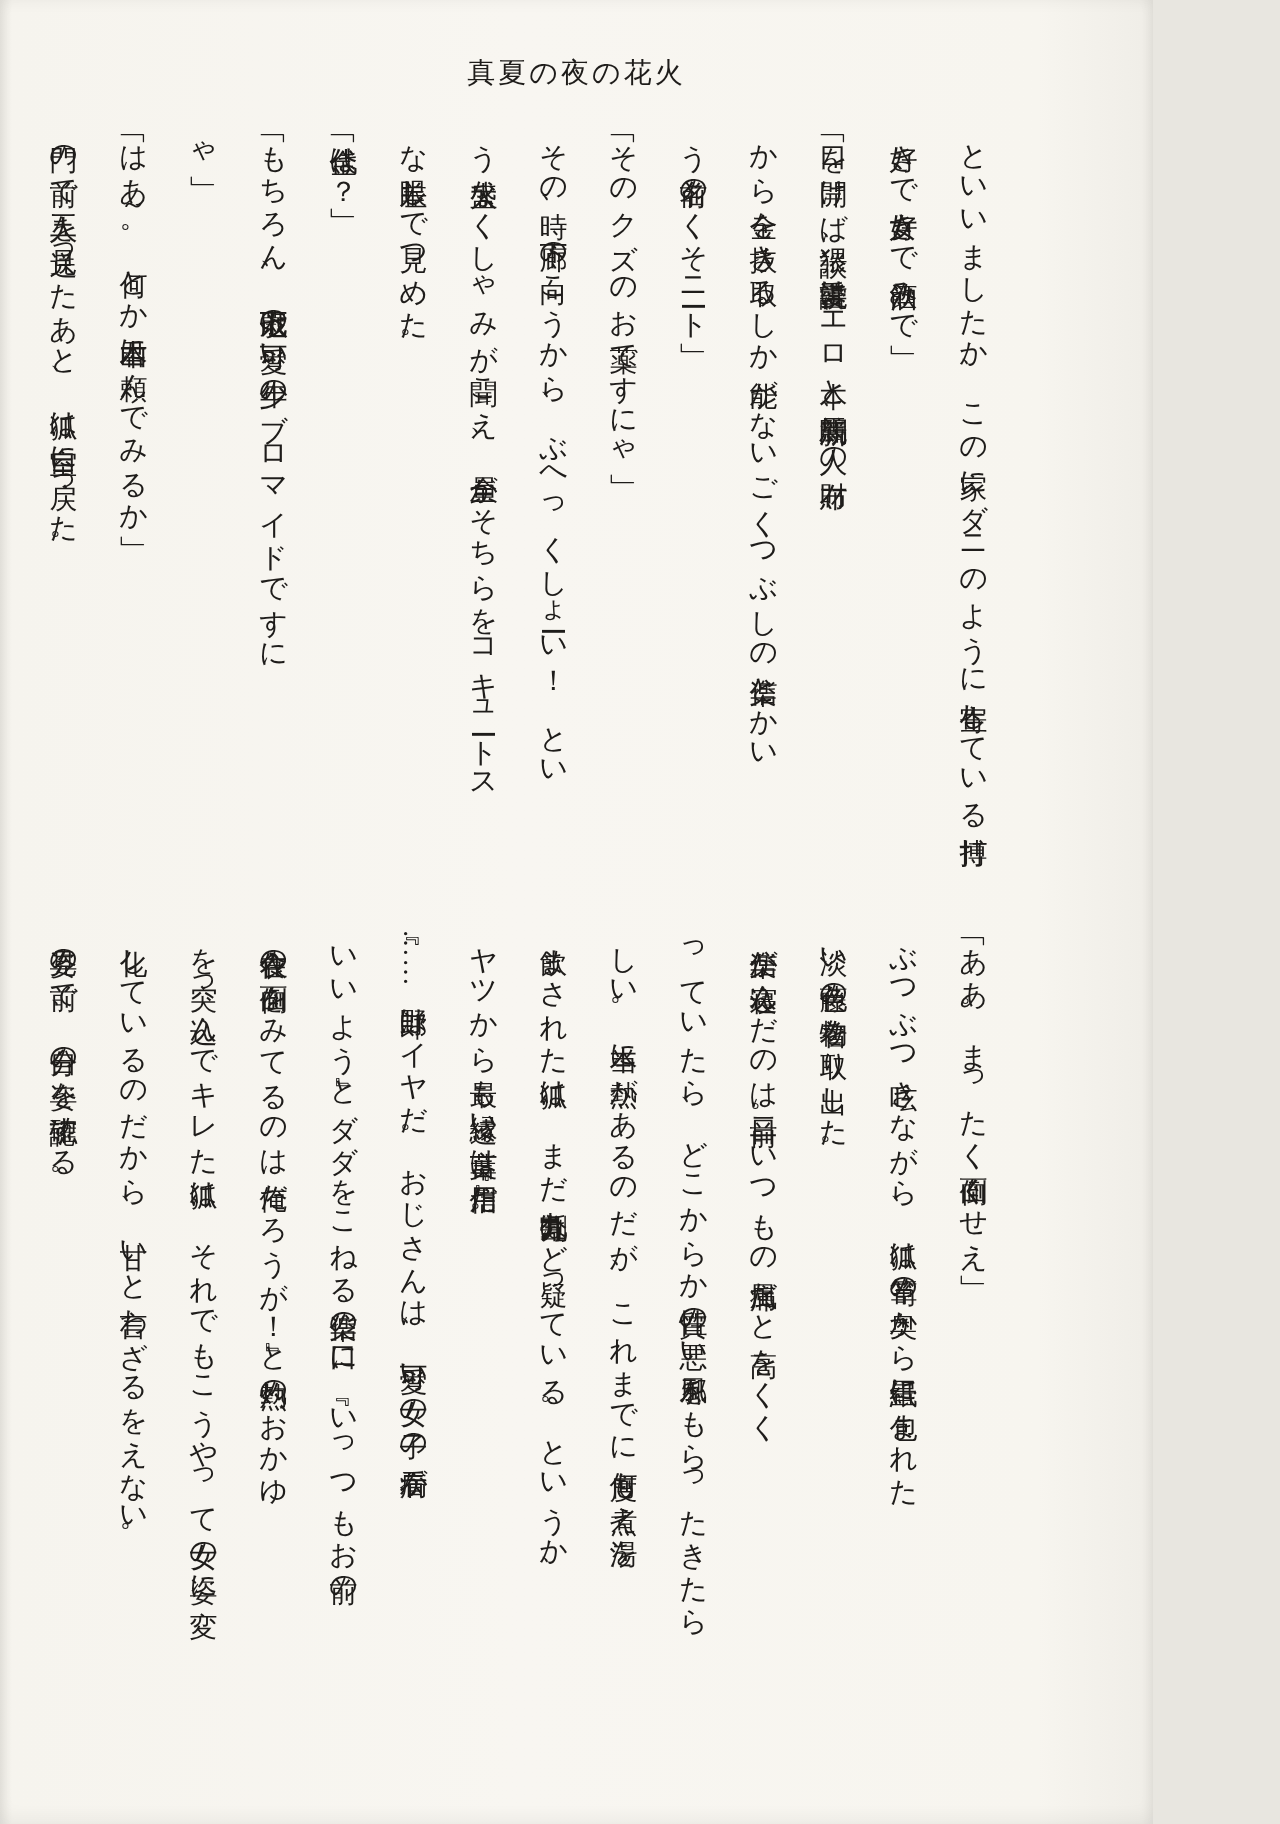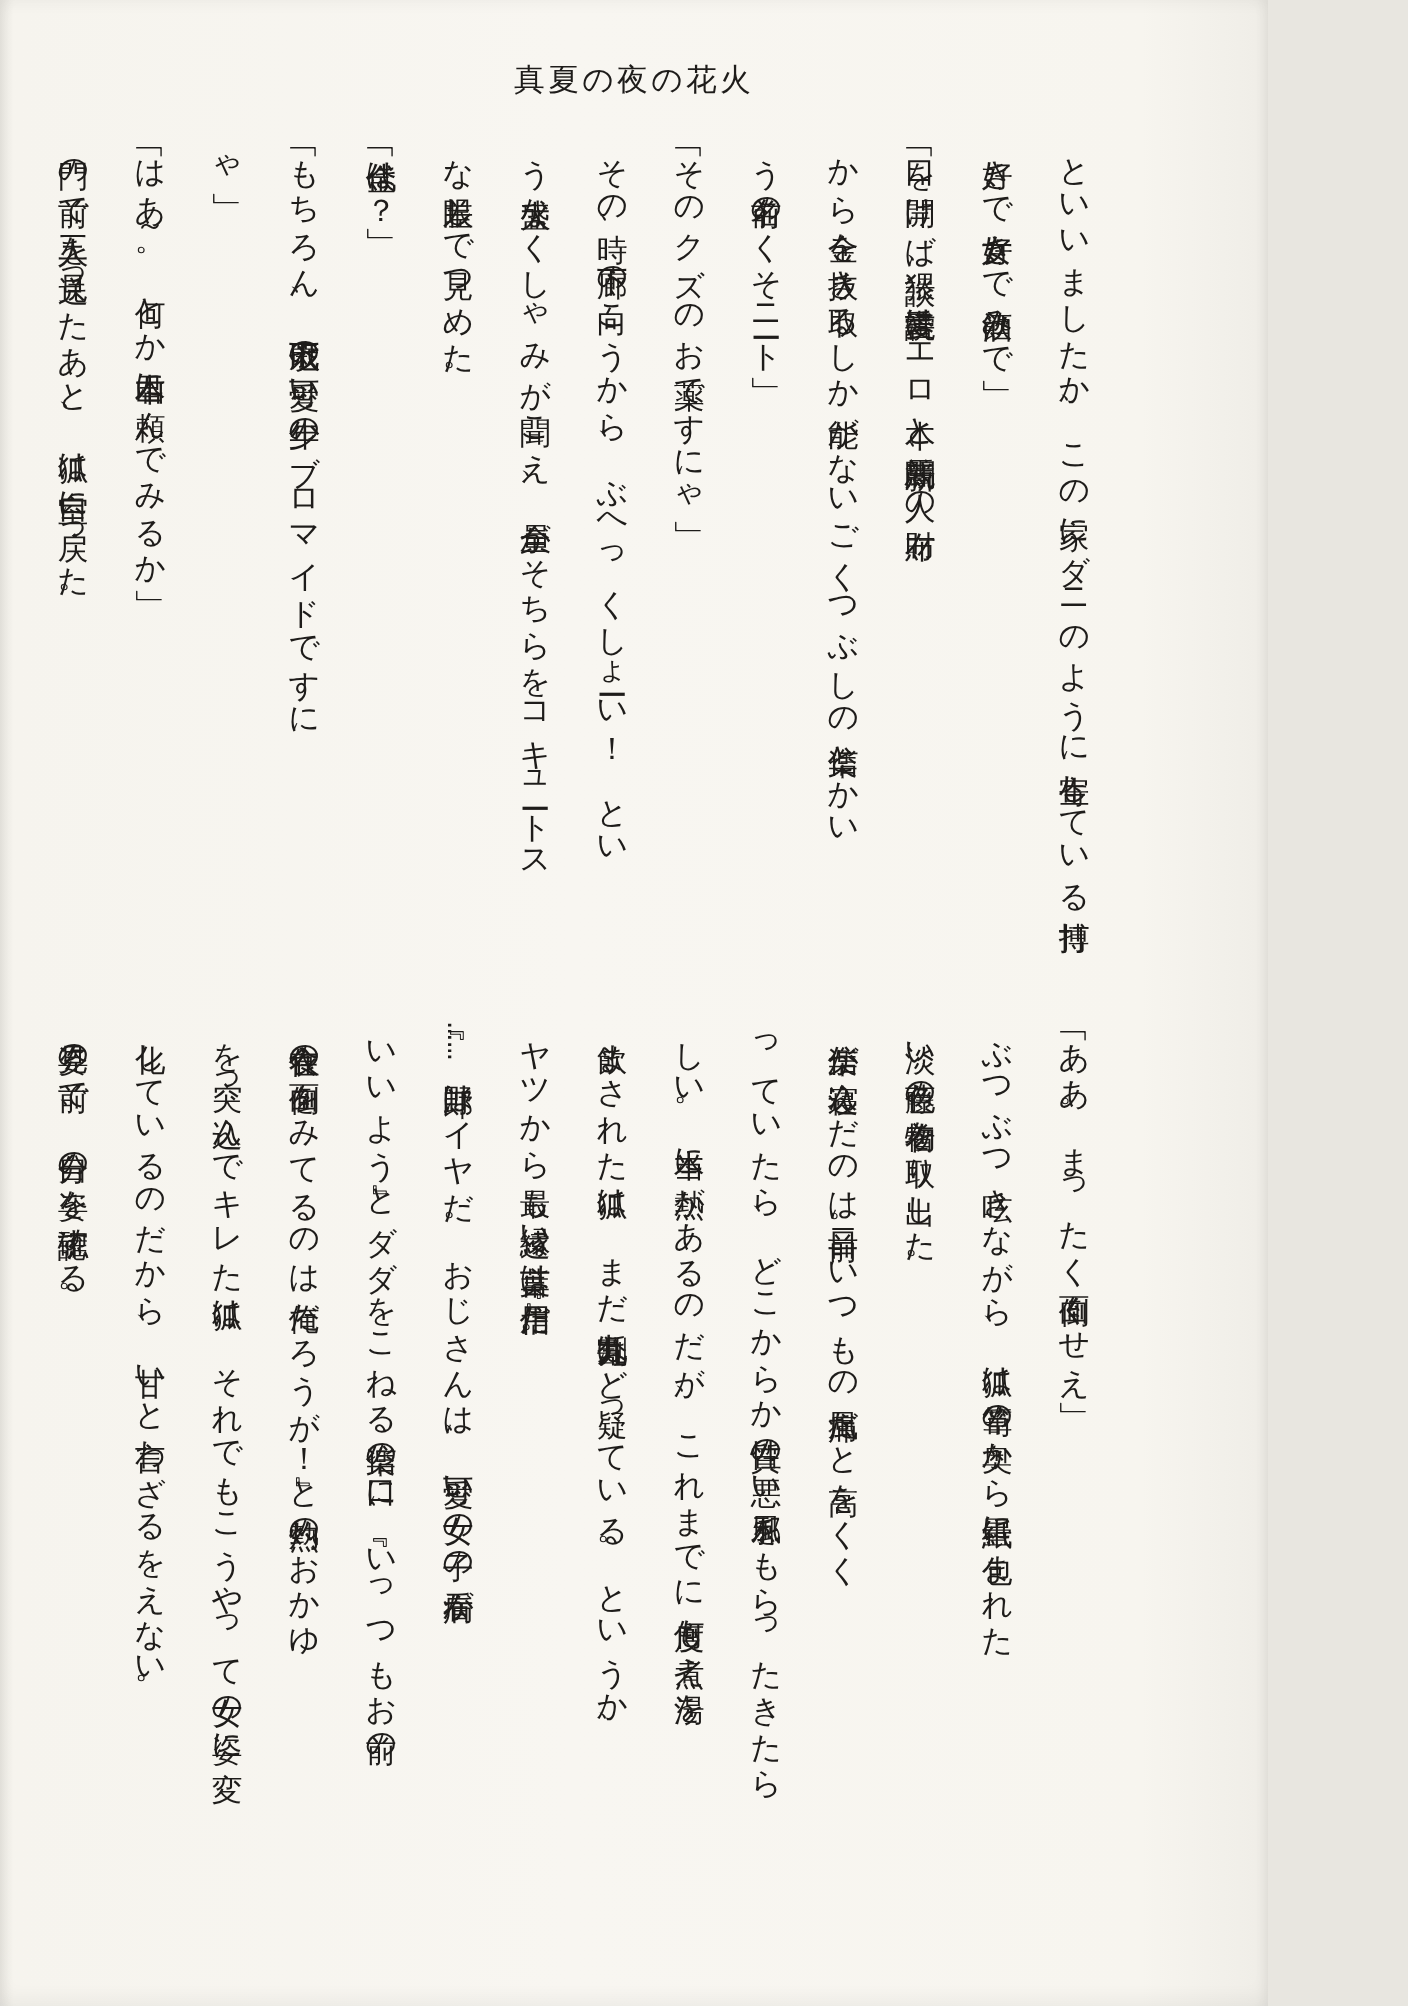--- a/index.html
+++ b/index.html
@@ -12,21 +12,21 @@
     width: 1153px;
     height: 1824px;
     margin: 0;
     background: linear-gradient(90deg,
       #e9e7e1 0px, #f6f4ee 12px,
       #f8f6f1 45%, #f7f5ef 90%,
       #f0eee8 99%, #e9e7e1 100%);
     box-shadow: inset 0 -8px 16px rgba(0,0,0,0.045),
                 inset 0 5px 12px rgba(0,0,0,0.03);
     overflow: hidden;
-    font-family: Liberation Mono, monospace;
+    font-family: Liberation Serif, serif;
     color: #1e1c1a;
   }
   .title {
     position: absolute;
     top: 54px;
     left: 0;
     width: 100%;
     text-align: center;
     font-size: 28px;
     font-weight: normal;

